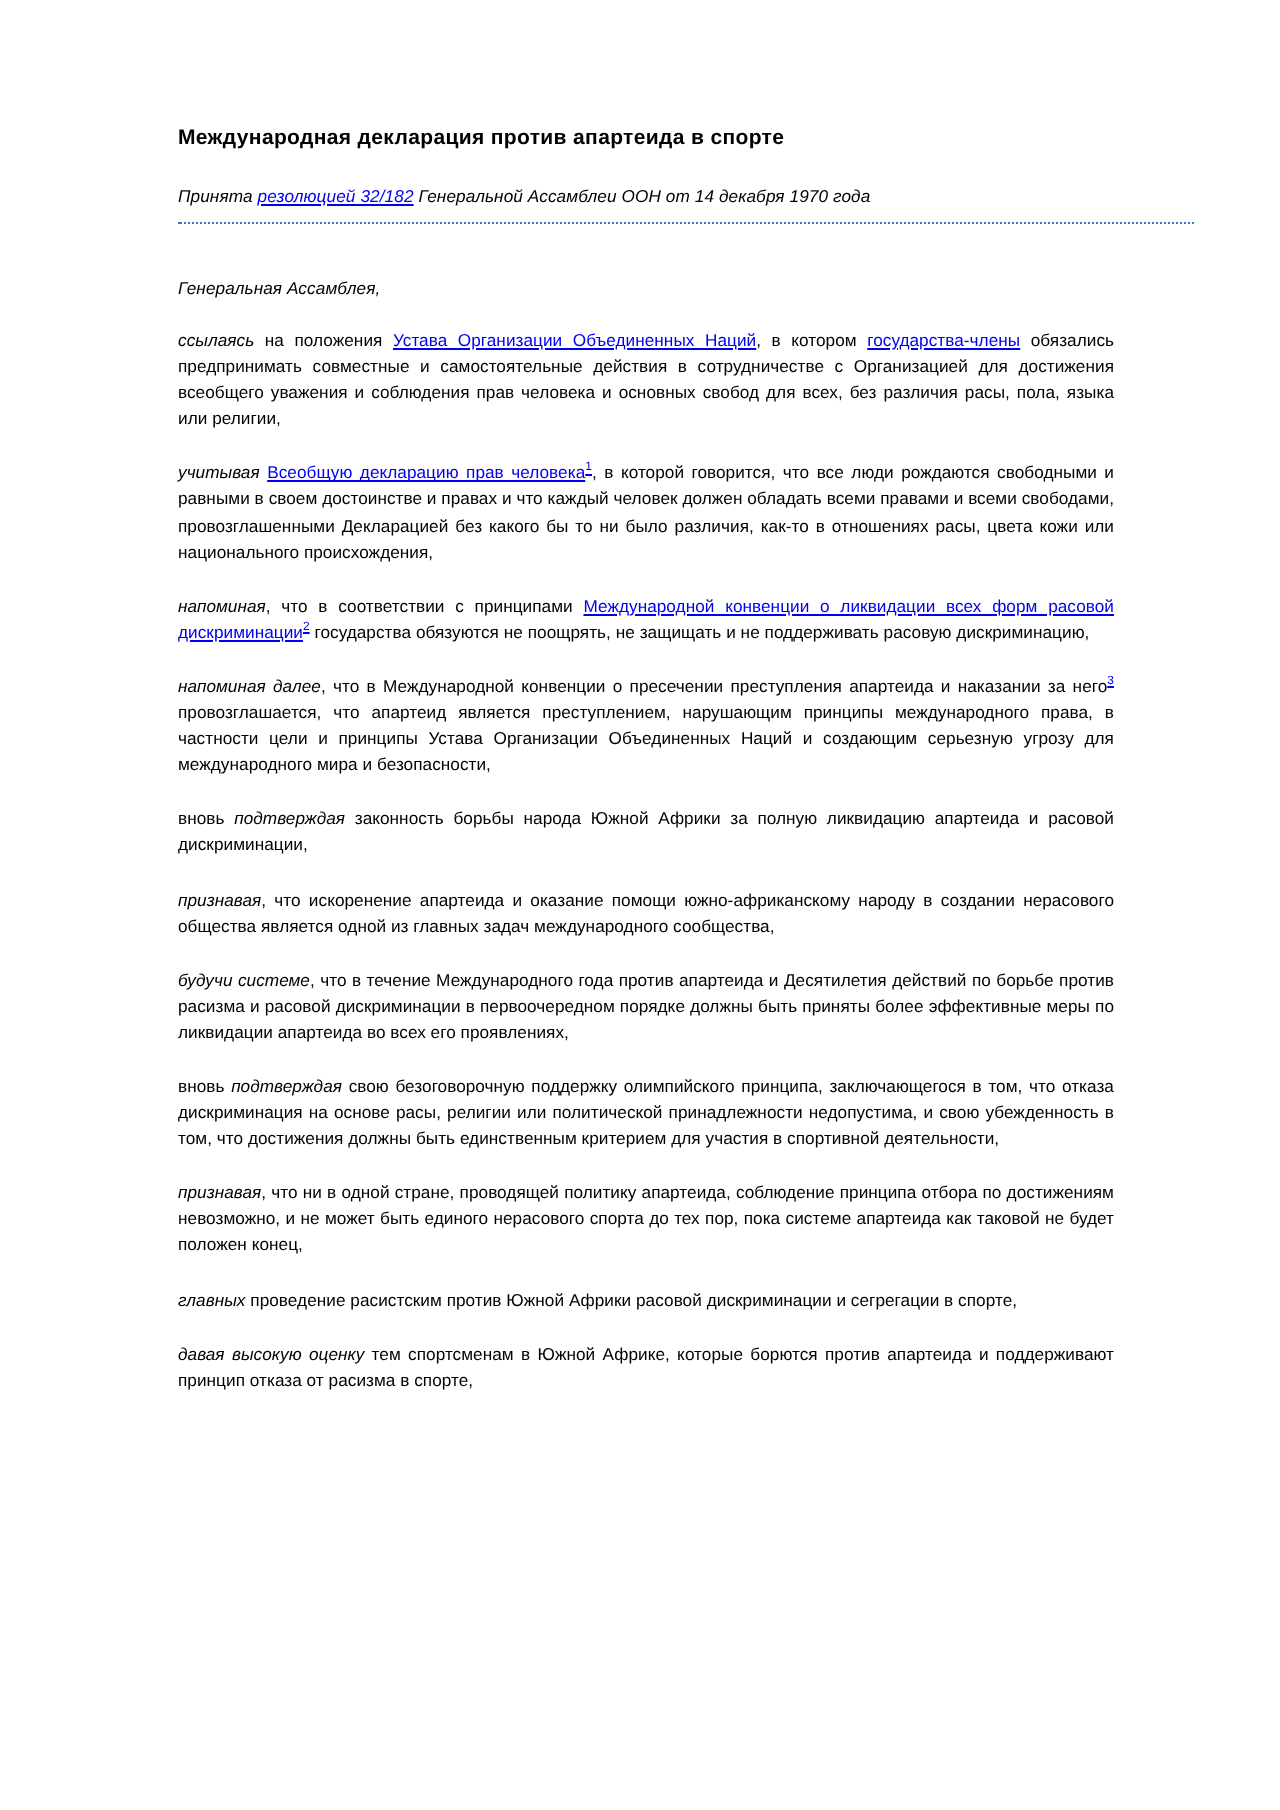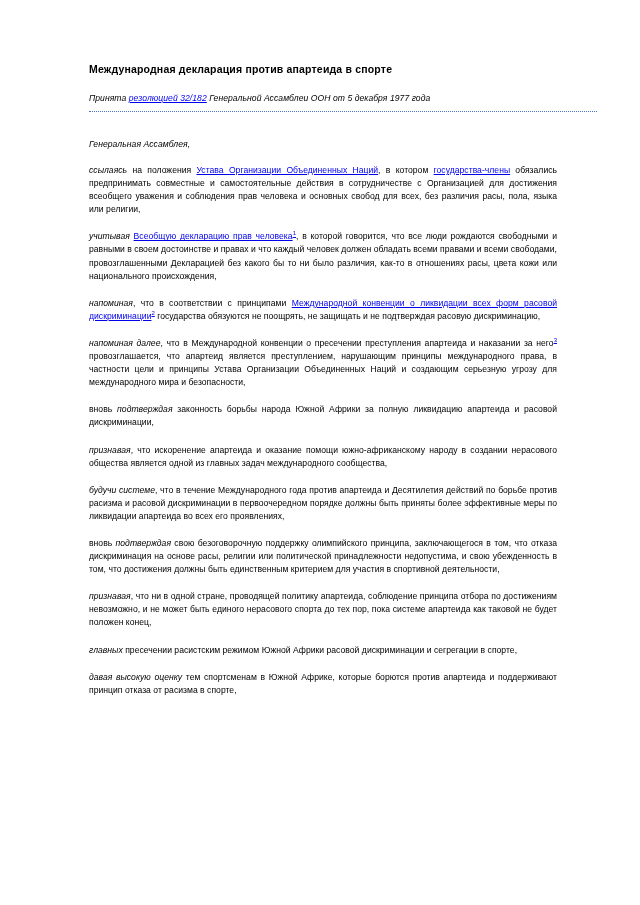--- a/index.html
+++ b/index.html
@@ -85,35 +85,35 @@
 </style>
 </head>
 <body>
 
 <div class="page">
   <div class="content">
 
     <h1 class="doc-title">Международная декларация против апартеида в спорте</h1>
 
     <p class="doc-subtitle">
-      <span>Принята </span><a class="lnk" href="#">резолюцией 32/182</a><span> Генеральной Ассамблеи ООН от 5 декабря 1977 года</span>
+      <span>Принята </span><a class="lnk" href="#">резолюцией 32/182</a><span> Генеральной Ассамблеи ООН от 14 декабря 1970 года</span>
     </p>
 
     <hr class="divider">
 
     <p class="salutation">Генеральная Ассамблея,</p>
 
     <div id="paragraph-container">
         <p class="para"><span class="lead">ссылаясь</span><span> на положения </span><a class="lnk" href="#">Устава Организации Объединенных Наций</a><span>, в котором </span><a class="lnk" href="#">государства-члены</a><span> обязались предпринимать совместные и самостоятельные действия в сотрудничестве с Организацией для достижения всеобщего уважения и соблюдения прав человека и основных свобод для всех, без различия расы, пола, языка или религии,</span></p>
         <p class="para"><span class="lead">учитывая</span><span> </span><a class="lnk" href="#">Всеобщую декларацию прав человека</a><a class="fn" href="#">1</a><span>, в которой говорится, что все люди рождаются свободными и равными в своем достоинстве и правах и что каждый человек должен обладать всеми правами и всеми свободами, провозглашенными Декларацией без какого бы то ни было различия, как-то в отношениях расы, цвета кожи или национального происхождения,</span></p>
-        <p class="para"><span class="lead">напоминая</span><span>, что в соответствии с принципами </span><a class="lnk" href="#">Международной конвенции о ликвидации всех форм расовой дискриминации</a><a class="fn" href="#">2</a><span> государства обязуются не поощрять, не защищать и не подтверждая расовую дискриминацию,</span></p>
+        <p class="para"><span class="lead">напоминая</span><span>, что в соответствии с принципами </span><a class="lnk" href="#">Международной конвенции о ликвидации всех форм расовой дискриминации</a><a class="fn" href="#">2</a><span> государства обязуются не поощрять, не защищать и не поддерживать расовую дискриминацию,</span></p>
         <p class="para"><span class="lead">напоминая далее</span><span>, что в Международной конвенции о пресечении преступления апартеида и наказании за него</span><a class="fn" href="#">3</a><span> провозглашается, что апартеид является преступлением, нарушающим принципы международного права, в частности цели и принципы Устава Организации Объединенных Наций и создающим серьезную угрозу для международного мира и безопасности,</span></p>
         <p class="para"><span>вновь </span><span class="lead">подтверждая</span><span> законность борьбы народа Южной Африки за полную ликвидацию апартеида и расовой дискриминации,</span></p>
         <p class="para"><span class="lead">признавая</span><span>, что искоренение апартеида и оказание помощи южно-африканскому народу в создании нерасового общества является одной из главных задач международного сообщества,</span></p>
         <p class="para"><span class="lead">будучи системе</span><span>, что в течение Международного года против апартеида и Десятилетия действий по борьбе против расизма и расовой дискриминации в первоочередном порядке должны быть приняты более эффективные меры по ликвидации апартеида во всех его проявлениях,</span></p>
         <p class="para"><span>вновь </span><span class="lead">подтверждая</span><span> свою безоговорочную поддержку олимпийского принципа, заключающегося в том, что отказа дискриминация на основе расы, религии или политической принадлежности недопустима, и свою убежденность в том, что достижения должны быть единственным критерием для участия в спортивной деятельности,</span></p>
         <p class="para"><span class="lead">признавая</span><span>, что ни в одной стране, проводящей политику апартеида, соблюдение принципа отбора по достижениям невозможно, и не может быть единого нерасового спорта до тех пор, пока системе апартеида как таковой не будет положен конец,</span></p>
-        <p class="para"><span class="lead">главных</span><span> пресечении расистским режимом Южной Африки расовой дискриминации и сегрегации в спорте,</span></p>
+        <p class="para"><span class="lead">главных</span><span> проведение расистским против Южной Африки расовой дискриминации и сегрегации в спорте,</span></p>
         <p class="para"><span class="lead">давая высокую оценку</span><span> тем спортсменам в Южной Африке, которые борются против апартеида и поддерживают принцип отказа от расизма в спорте,</span></p>
       </div>
 
   </div>
 </div>
 
 </body></html>

